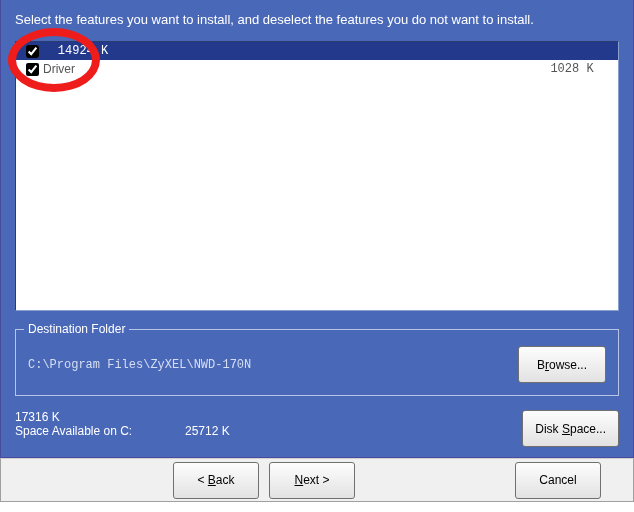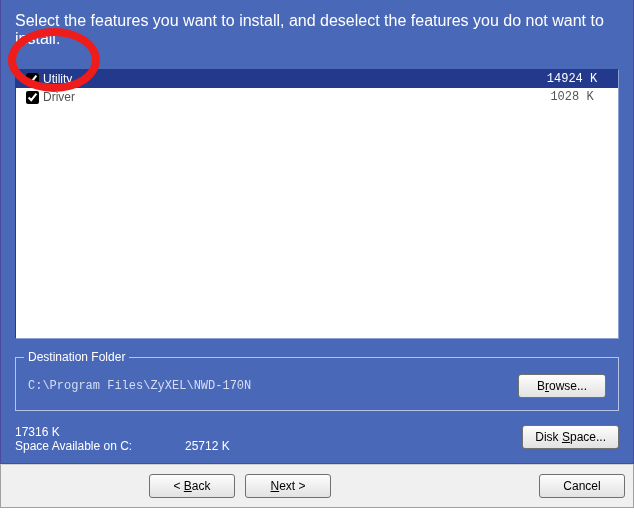--- a/index.html
+++ b/index.html
@@ -14,22 +14,22 @@
   .wizard-panel {
     background: #4a68b8;
     color: #fff;
     padding: 12px 14px 10px 14px;
     border: 1px solid #4a4a9e;
     border-top: none;
   }
 
   .instruction {
     color: #fff;
-    margin-bottom: 21px;
-    font-size: 16px;
+    margin-bottom: 14px;
+    font-size: 13px;
   }
 
   .feature-list {
     width: 100%;
     height: 270px;
     background: #fff;
     border: 1px solid #2c3a6e;
     border-right: 1px solid #8aa0d0;
     border-bottom: 1px solid #8aa0d0;
     overflow: hidden;
@@ -72,21 +72,21 @@
     display: flex;
     align-items: center;
     gap: 12px;
   }
   .dest-path { flex: 1; color: #d6def3; font-family: Liberation Mono, monospace; }
 
   .win-button {
     background: linear-gradient(#fdfdfd, #e2e2e2);
     border: 1px solid #707070;
     border-radius: 3px;
-    height: 24px;
+    height: 37px;
     min-width: 88px;
     padding: 0 12px;
     font-family: inherit;
     font-size: 12px;
     color: #000;
     cursor: pointer;
   }
 
   .space-block {
     margin-top: 14px;
@@ -98,21 +98,21 @@
   .space-label { width: 170px; color: #fff; }
   .space-value { width: 120px; color: #fff; }
 
   .button-bar {
     background: #f0f0f0;
     border: 1px solid #a0a0a0;
     border-top: 1px solid #d0d0d0;
     height: 44px;
     display: flex;
     align-items: center;
-    padding: 0 8px;
+    padding: 0 32px;
     gap: 10px;
   }
   .spacer-left { width: 130px; }
   .button-bar .win-button { min-width: 86px; }
   .gap-flex { flex: 1; }
 
   
   .annotation-circle {
     position: absolute;
     border: 8px solid #ef1c1c;
@@ -130,21 +130,20 @@
 <div class="wrap">
 
   <div class="wizard-panel">
 
     <div class="instruction">Select the features you want to install, and deselect the features you do not want to install.</div>
 
     <div class="feature-list">
 
     <div class="feature-row selected">
           <input type="checkbox" class="feature-check" checked="" style="">
-          <span class="feature-name">Utility</span>
           <span class="feature-size">14924 K</span>
         </div>
         <div class="feature-row">
           <input type="checkbox" class="feature-check" checked="" style="">
           <span class="feature-name">Driver</span>
           <span class="feature-size">1028 K</span>
         </div>
       </div>
 
     <div class="dest-group">

